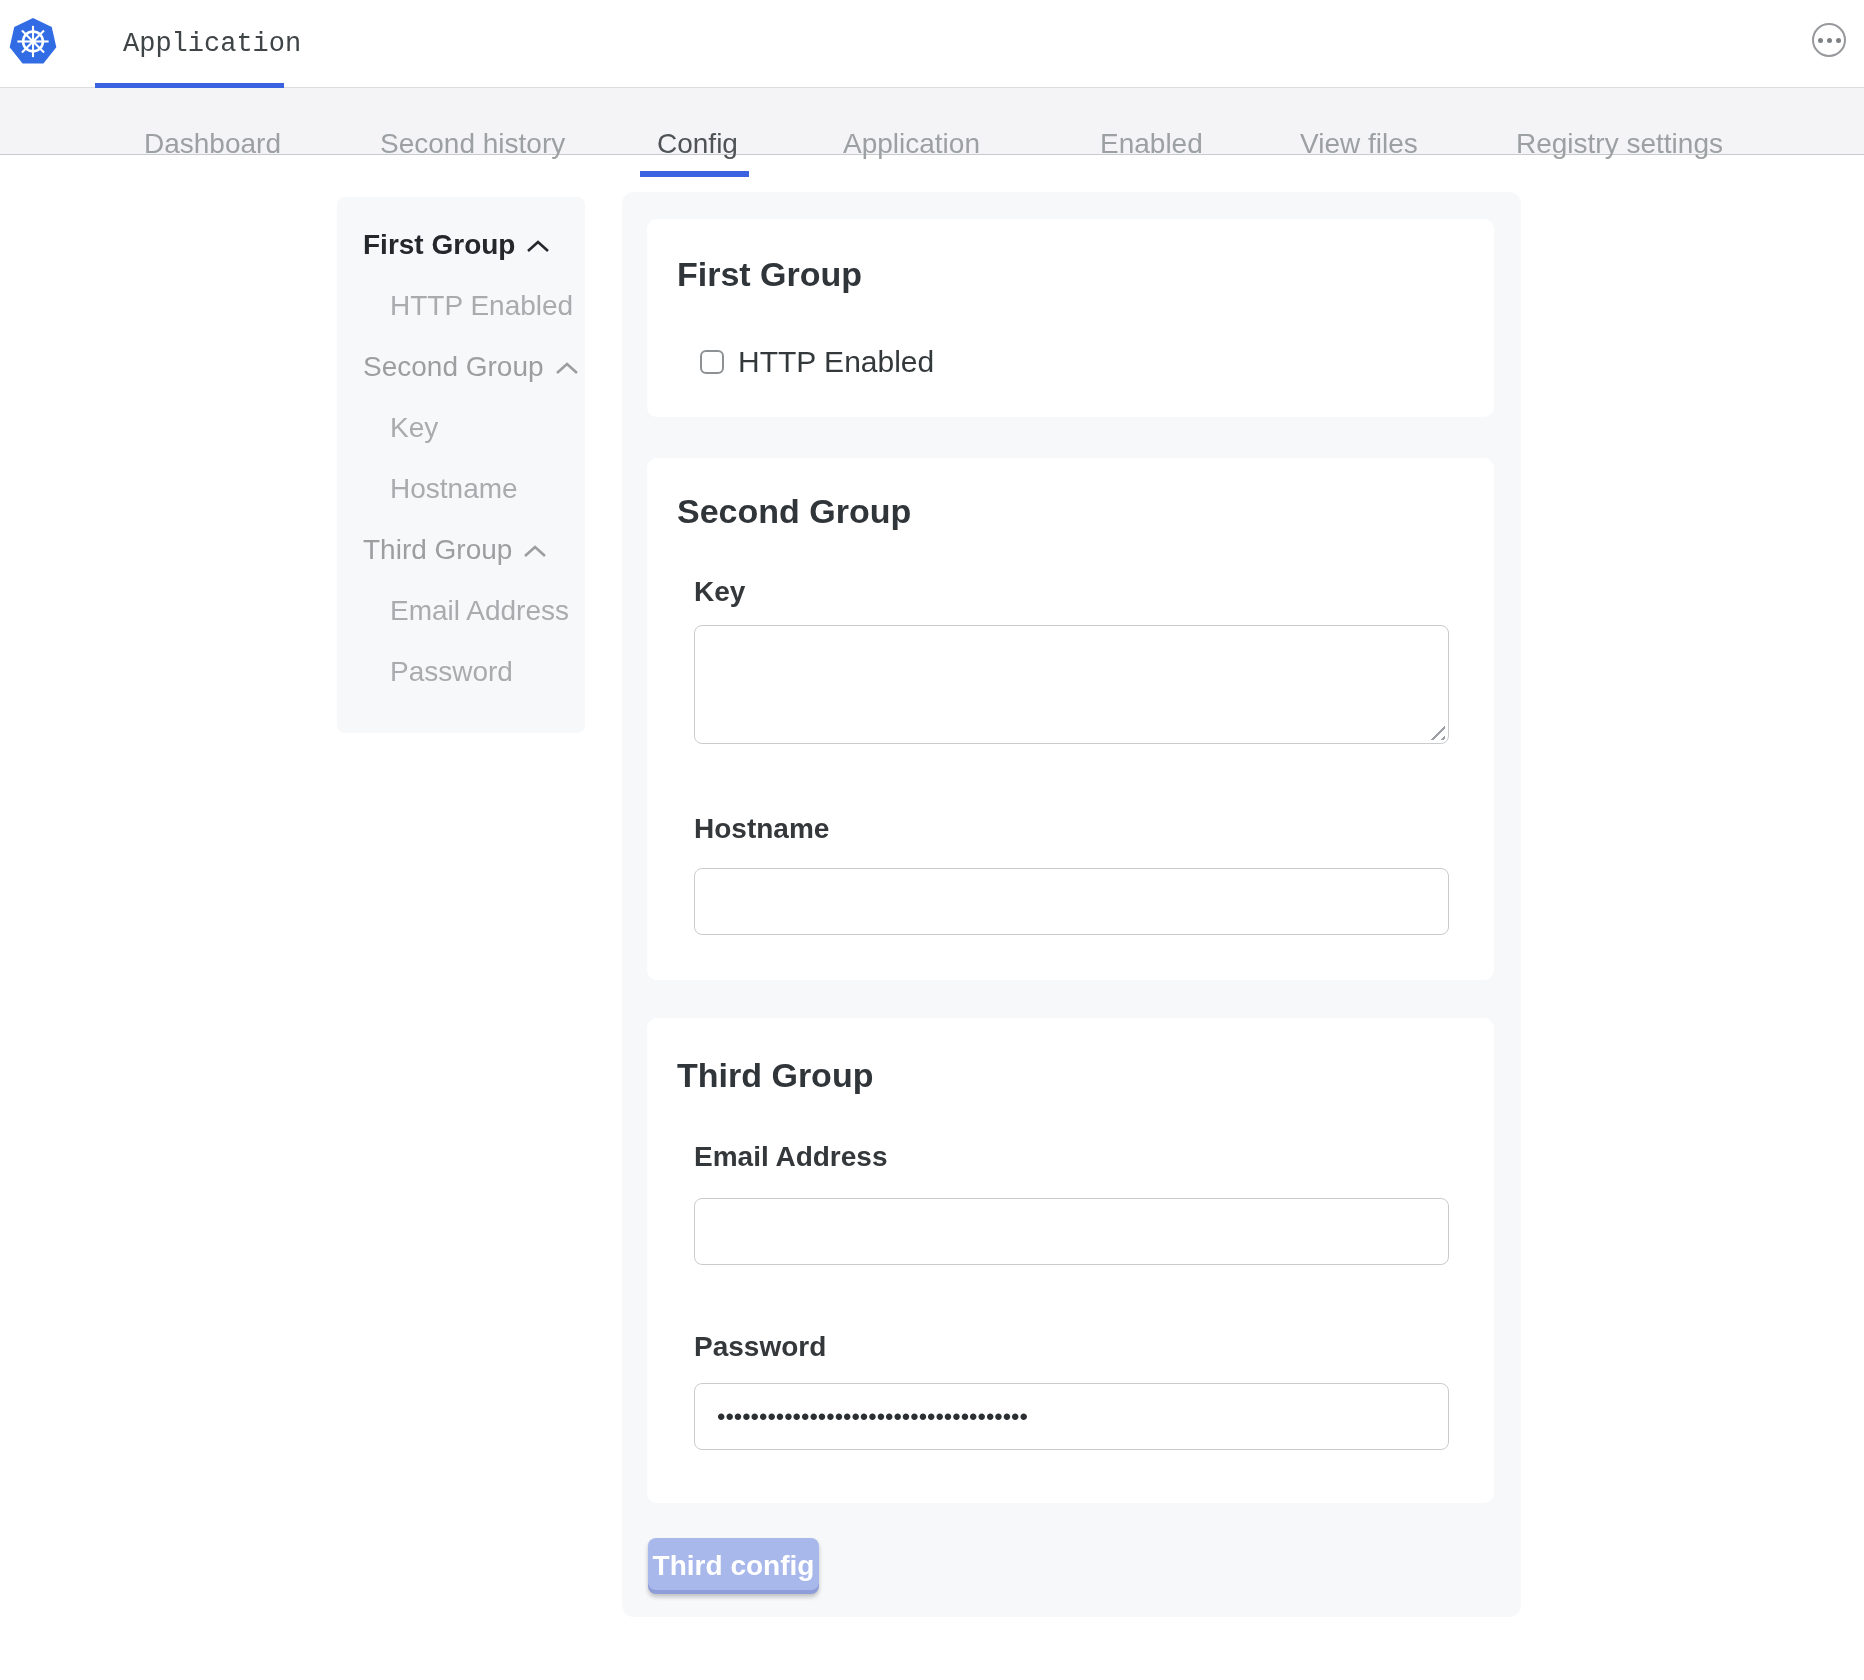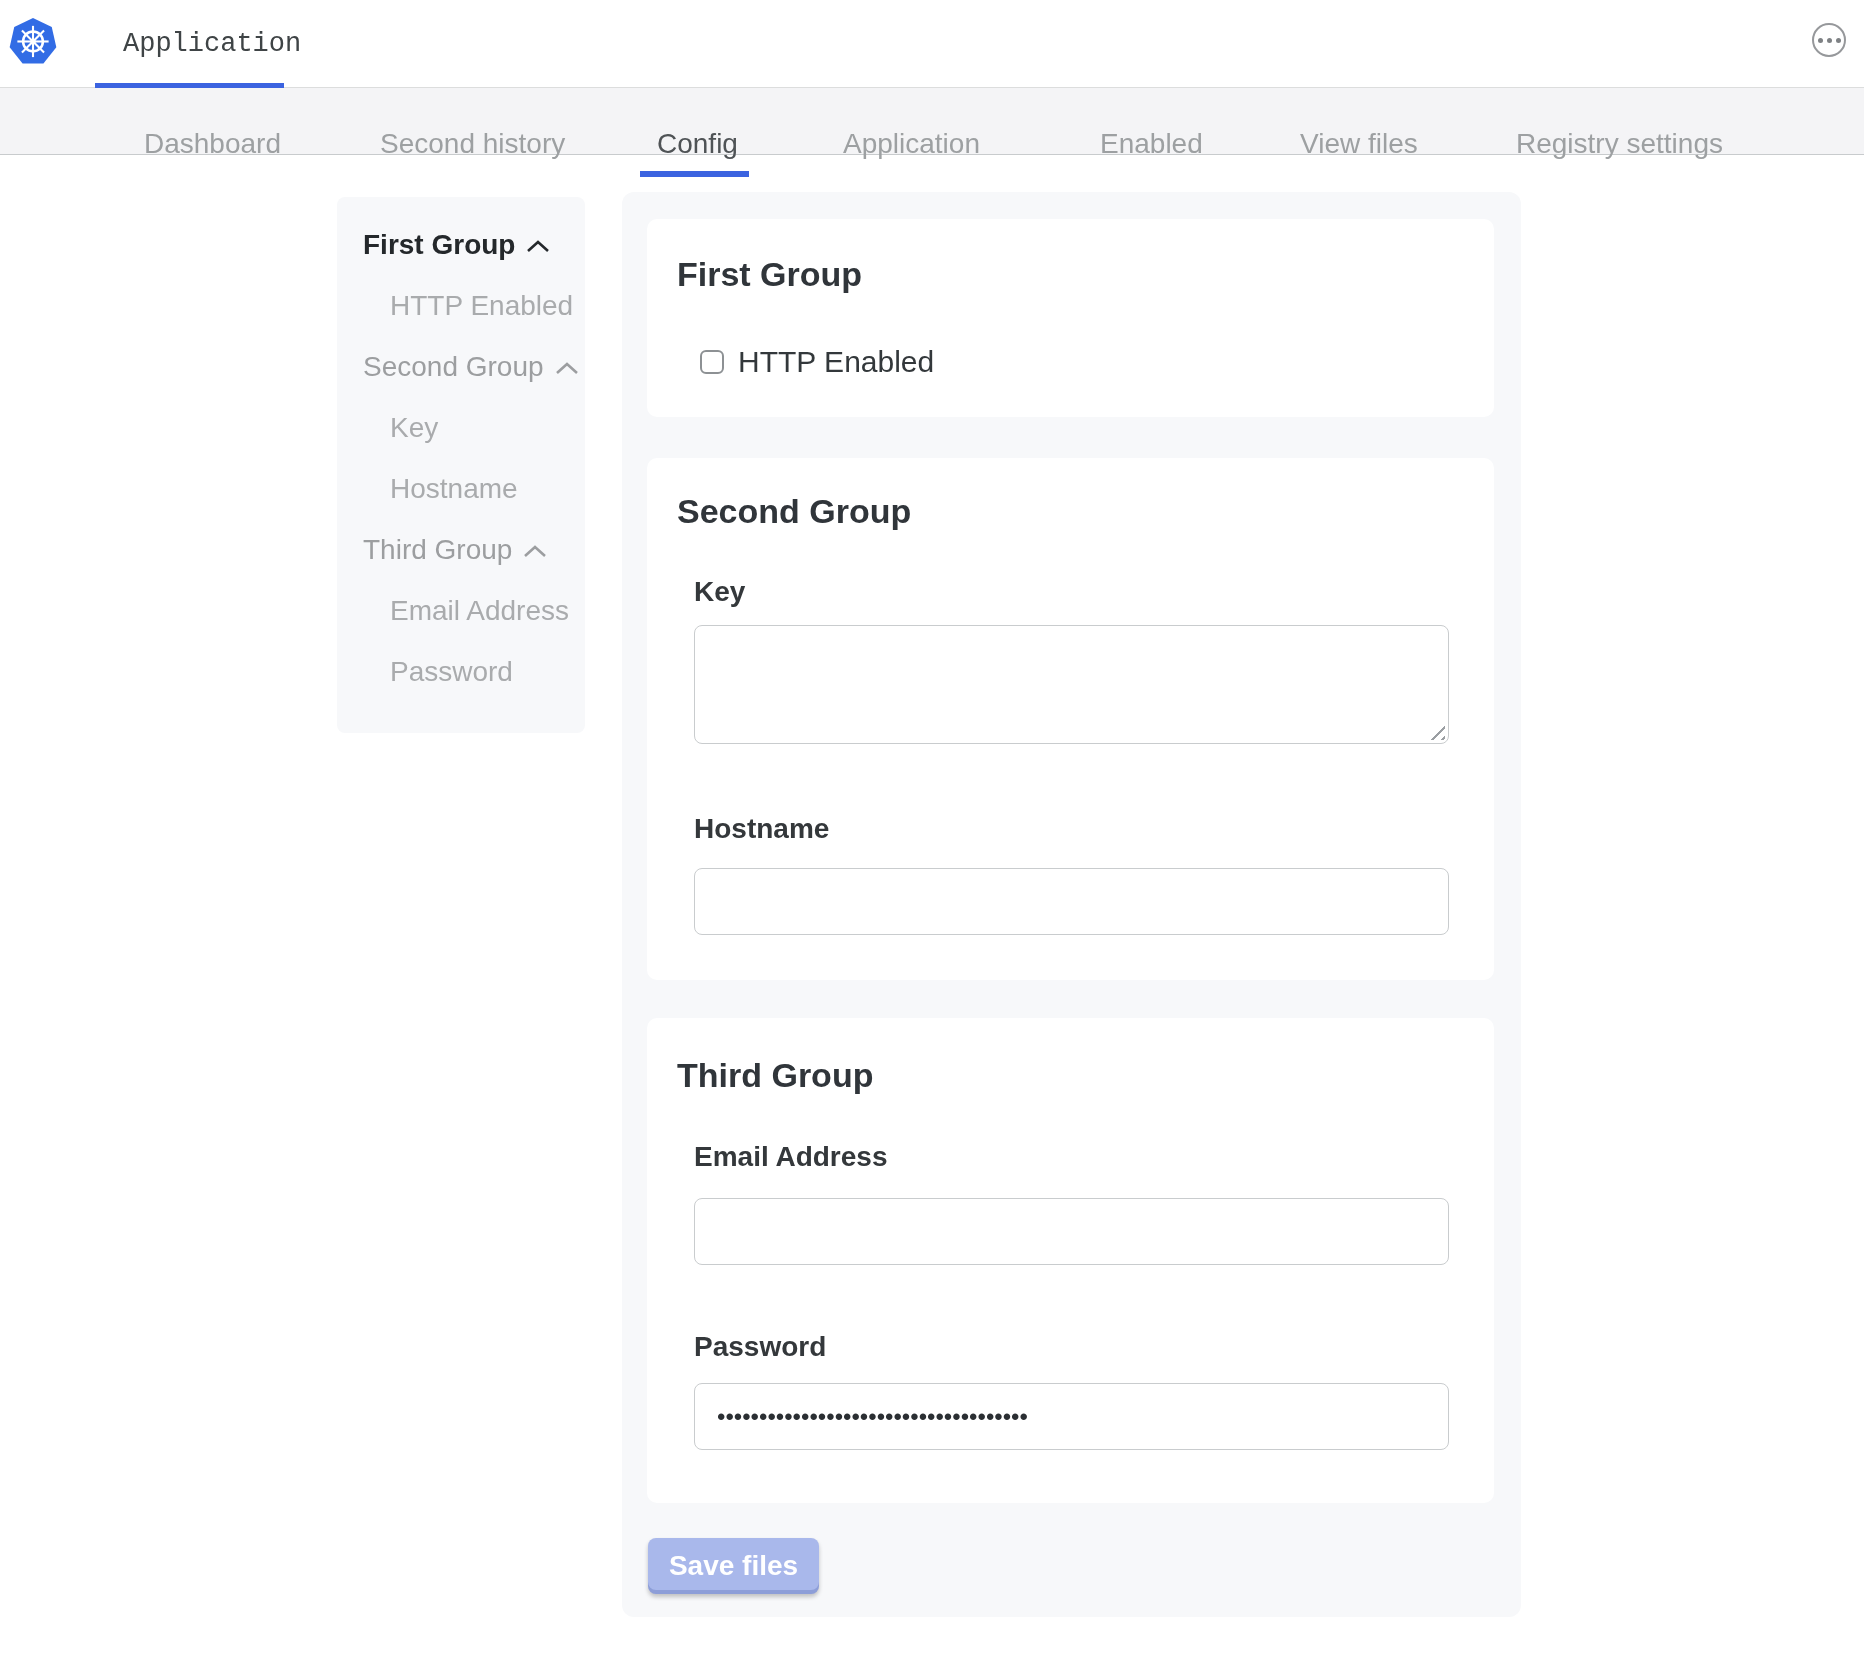--- a/index.html
+++ b/index.html
@@ -189,16 +189,16 @@
     </div>
 
     <div class="card card-3">
       <div class="card-title" style="top:38px">Third Group</div>
       <div class="field-label" style="top:123px">Email Address</div>
       <input class="cfg" style="top: 180px;" type="text" value="">
       <div class="field-label" style="top:313px">Password</div>
       <input class="cfg pwd" style="top: 365px;" type="text" value="•••••••••••••••••••••••••••••••••••••">
     </div>
 
-    <button class="save-btn">Save files</button>
+    <button class="save-btn">Third config</button>
   </div>
 
 </div>
 
 </body></html>

